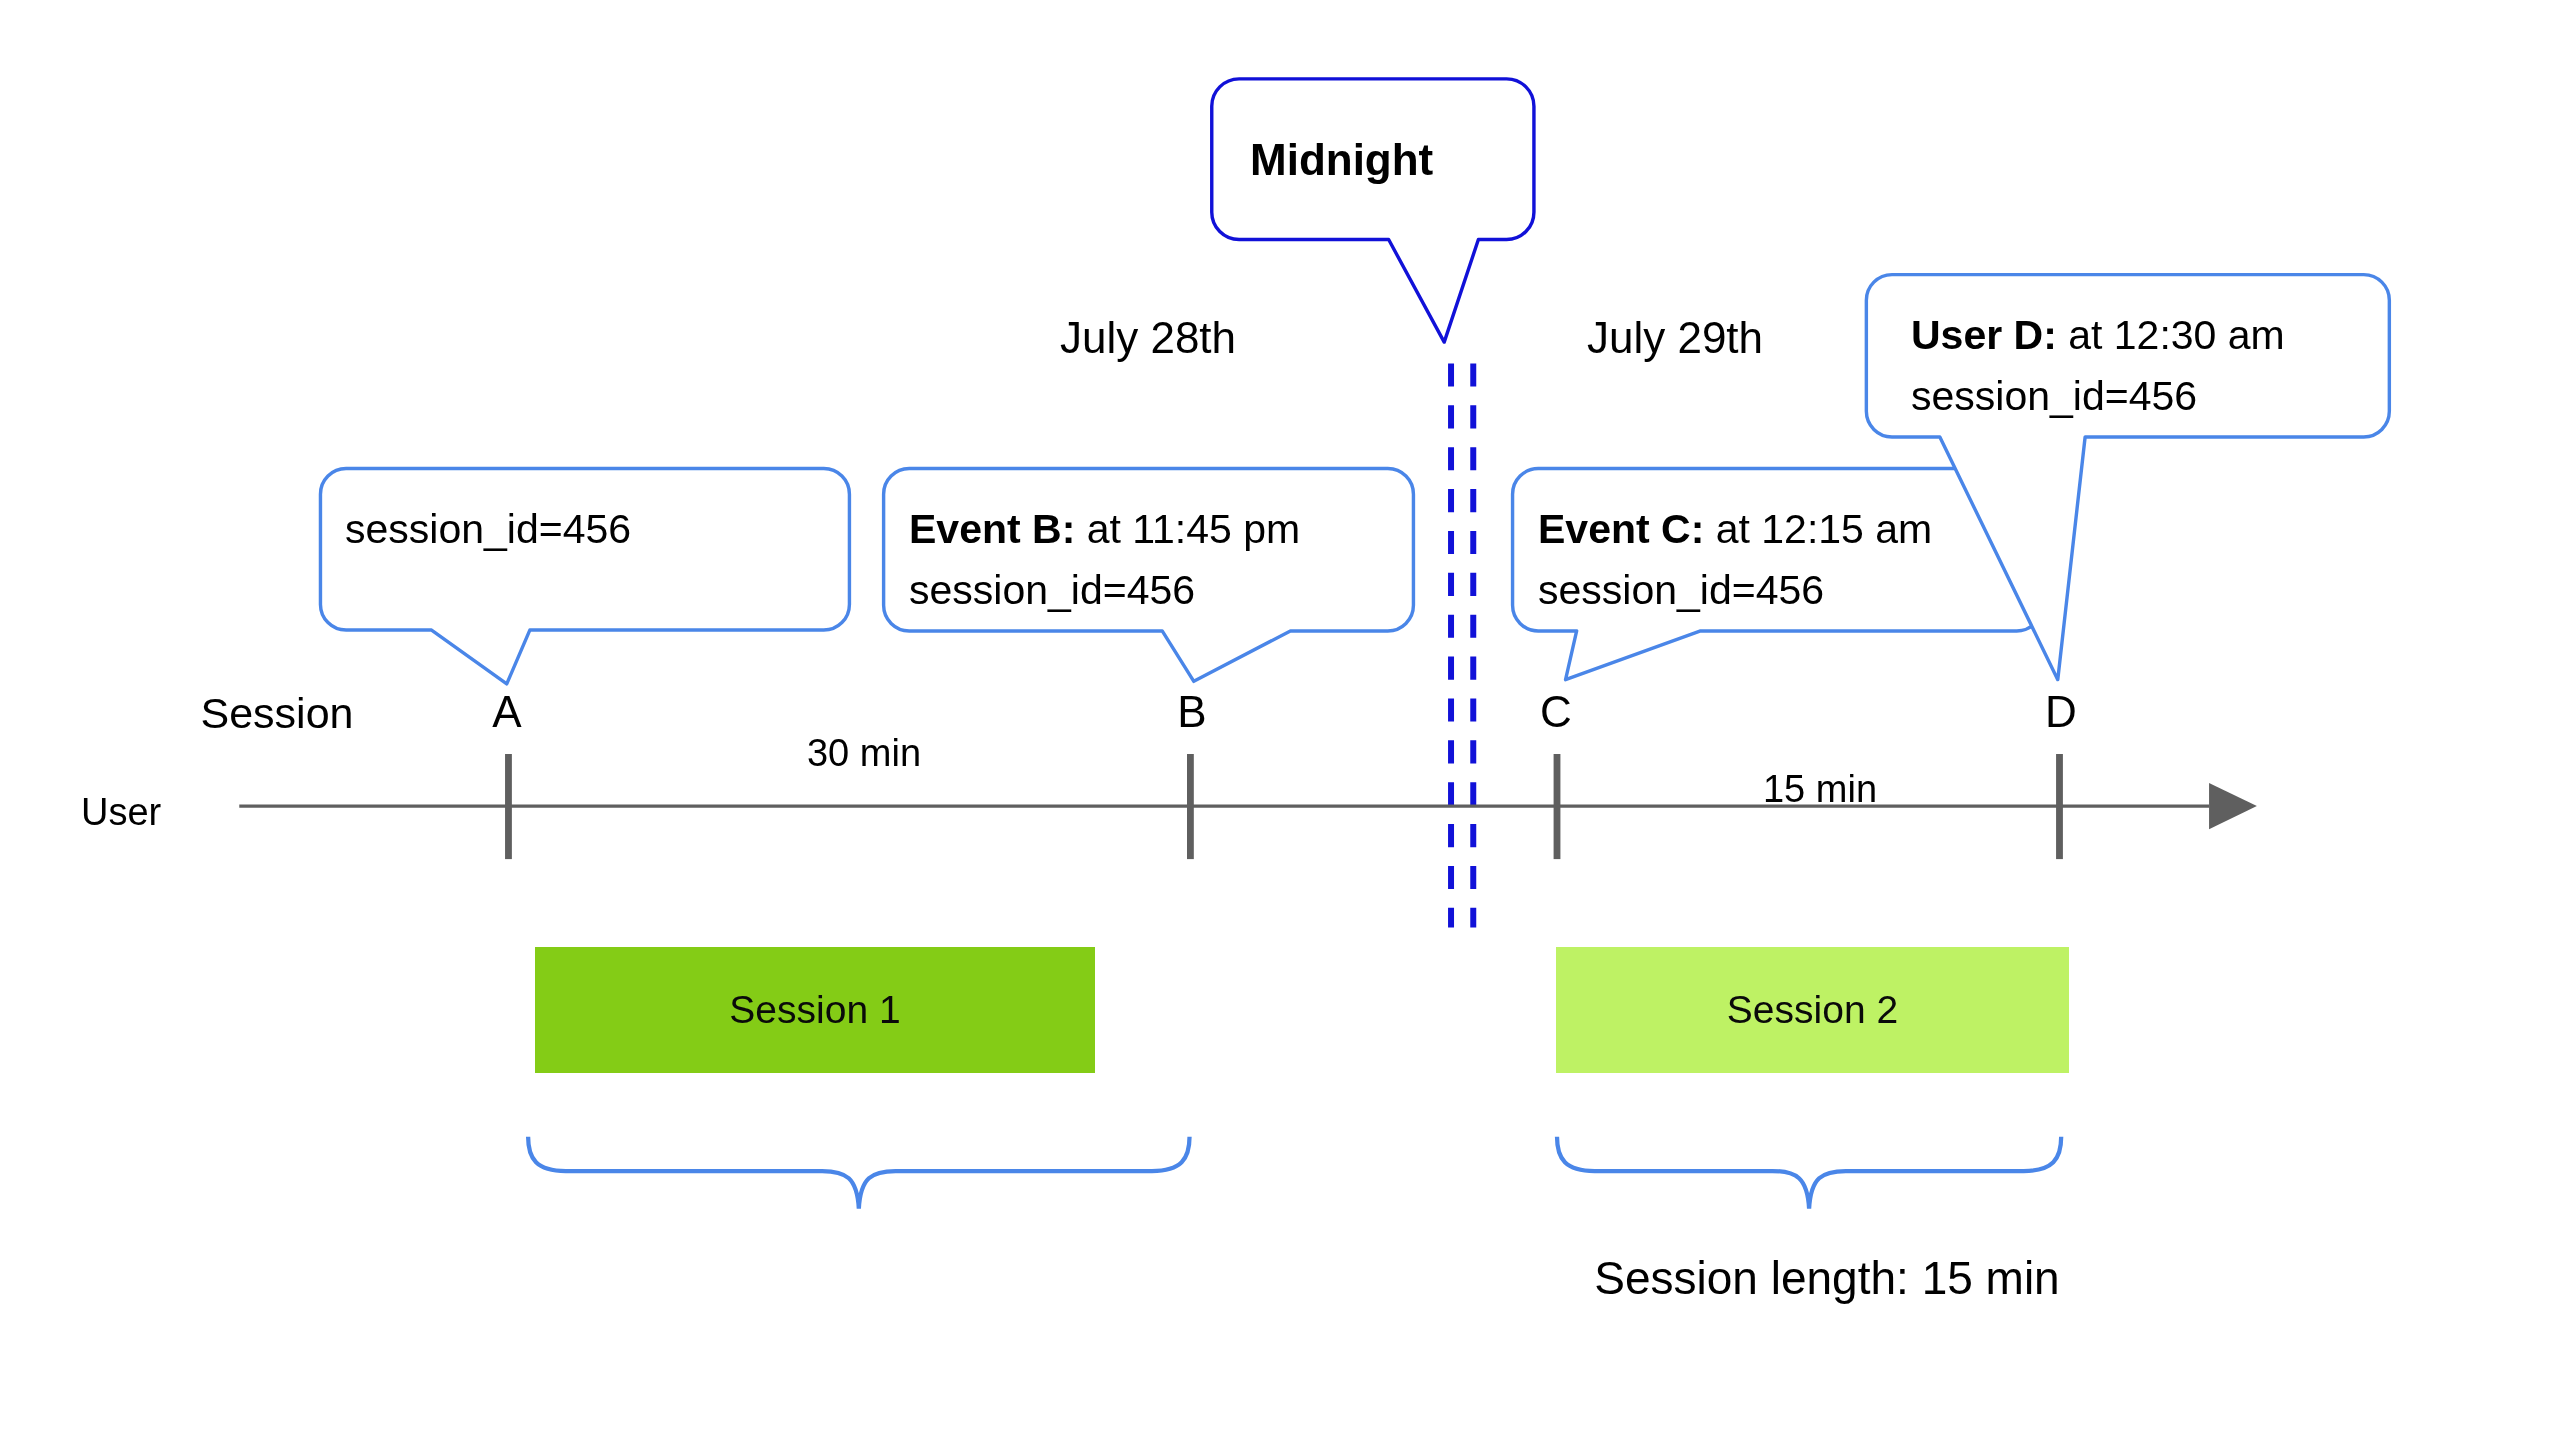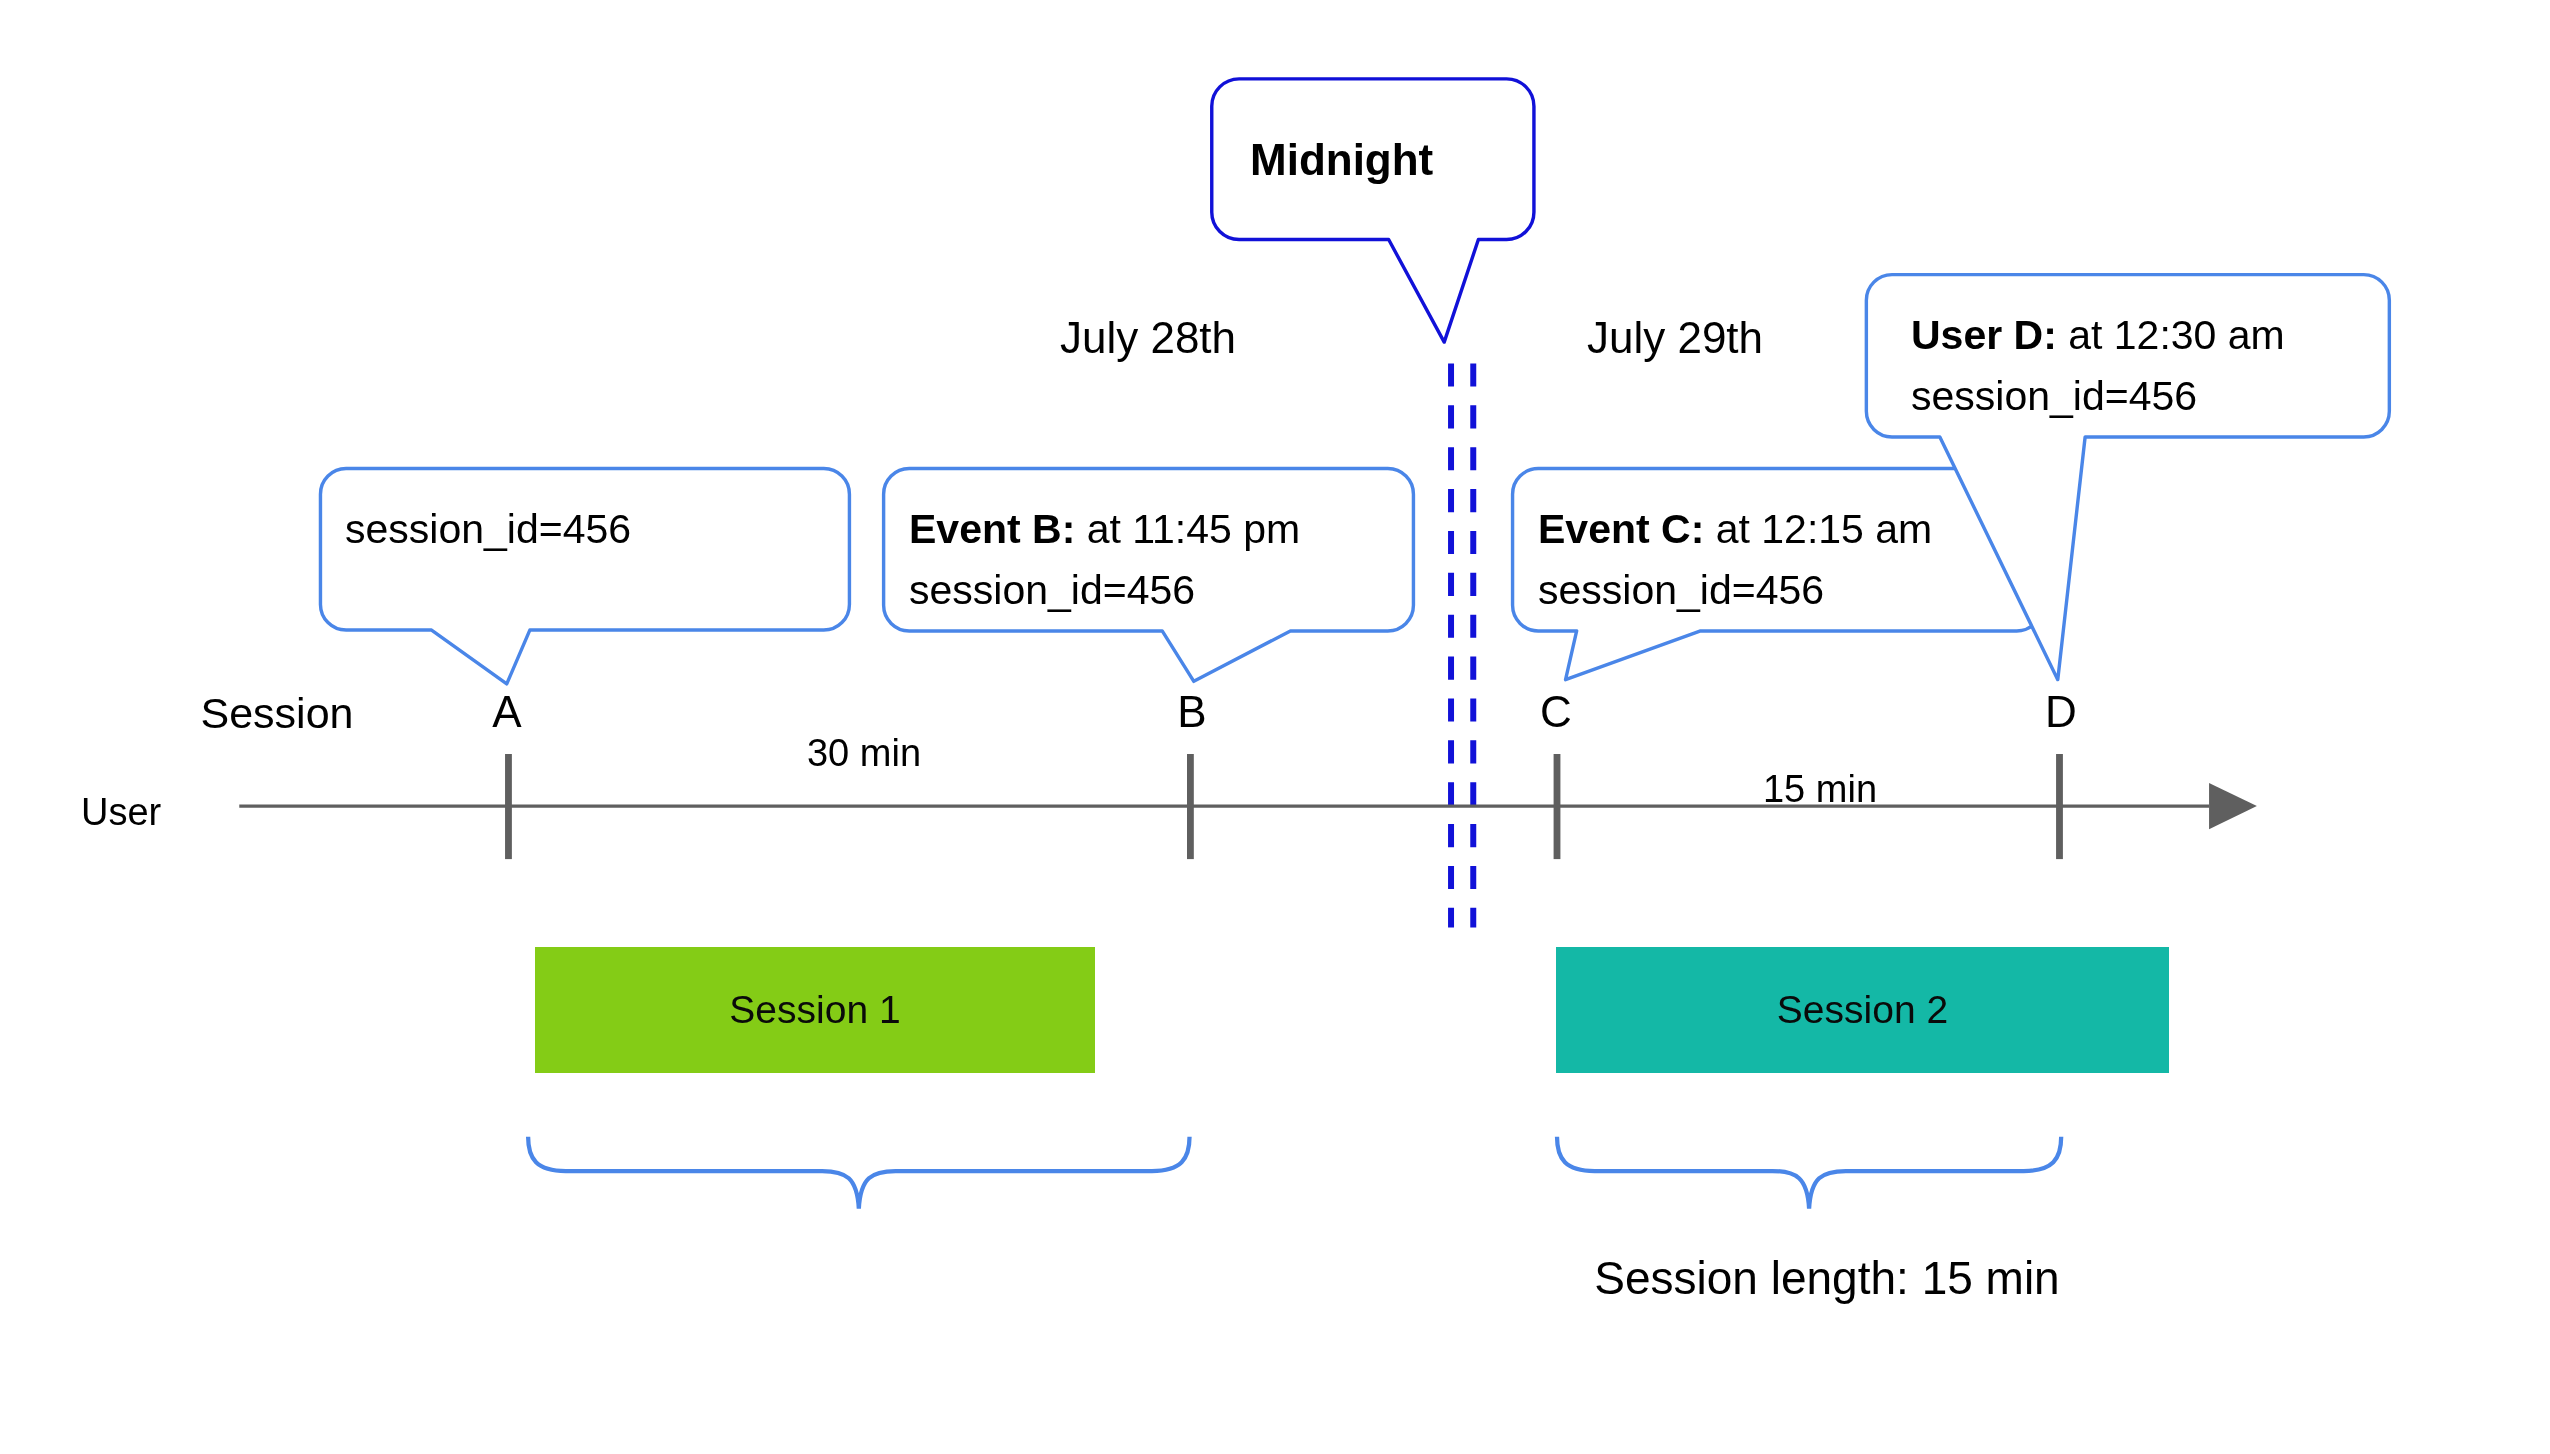--- a/index.html
+++ b/index.html
@@ -93,20 +93,20 @@
   </div>
 
   <div class="abs bubble-text" style="left:1911px;top:305px;">
     <div><b>User D:</b><span> at 12:30 am</span></div>
     <div>session_id=456</div>
   </div>
 
   <div class="session-bar" style="left:526px;top:947px;width:560px;background:#84cc16;margin-left:9px;">
     <span>Session 1</span>
   </div>
-  <div class="session-bar" style="left:1556px;top:947px;width:613px;background:#14b8a6;text-align:center;">
+  <div class="session-bar" style="left:1556px;top:947px;width:513px;background:#bef264;text-align:center;">
     <span>Session 2</span>
   </div>
 
   <div class="abs session-length-label ctr" style="left:1827px;top:1251px;">Session length: 15 min</div>
 
 </div>
 
 
 </body></html>

